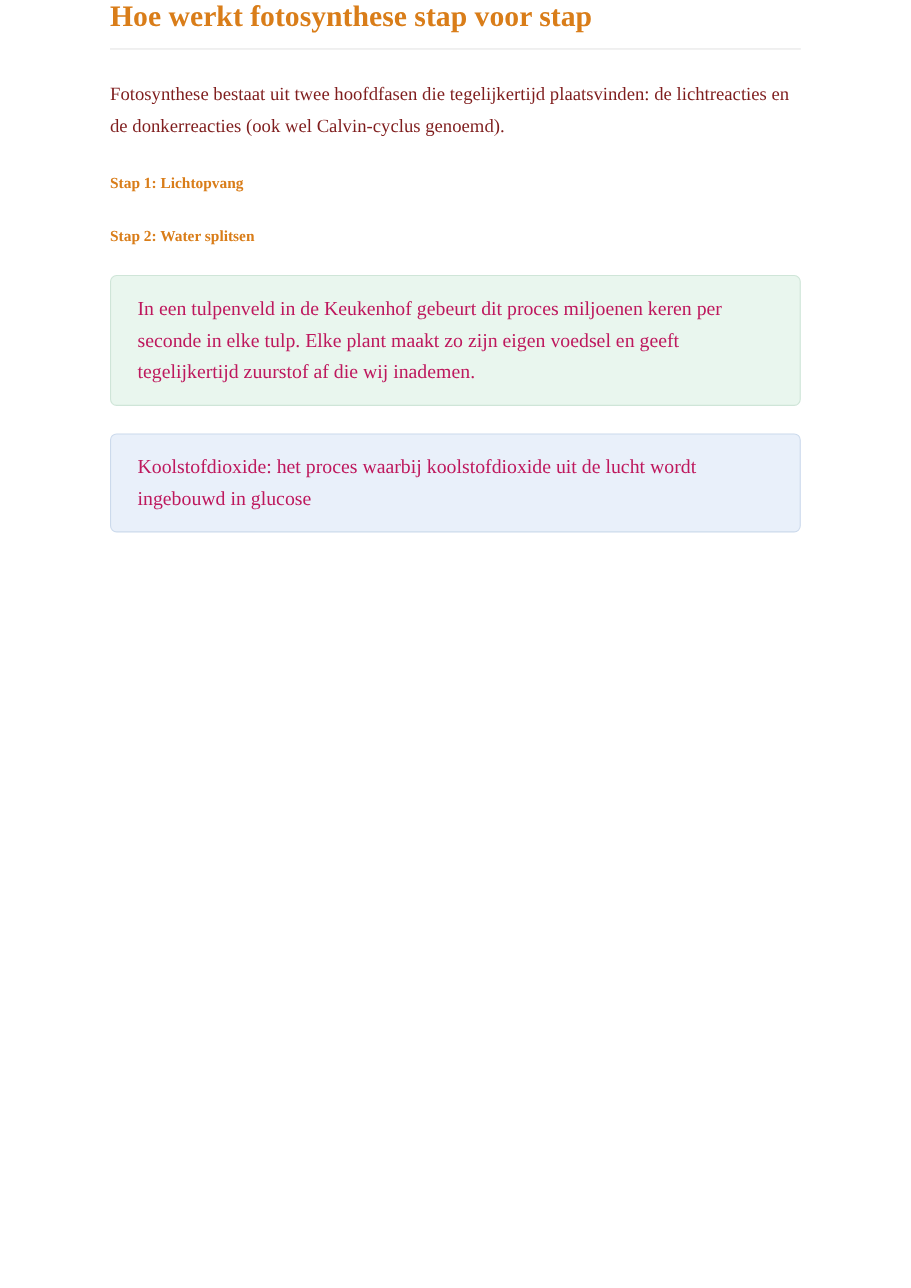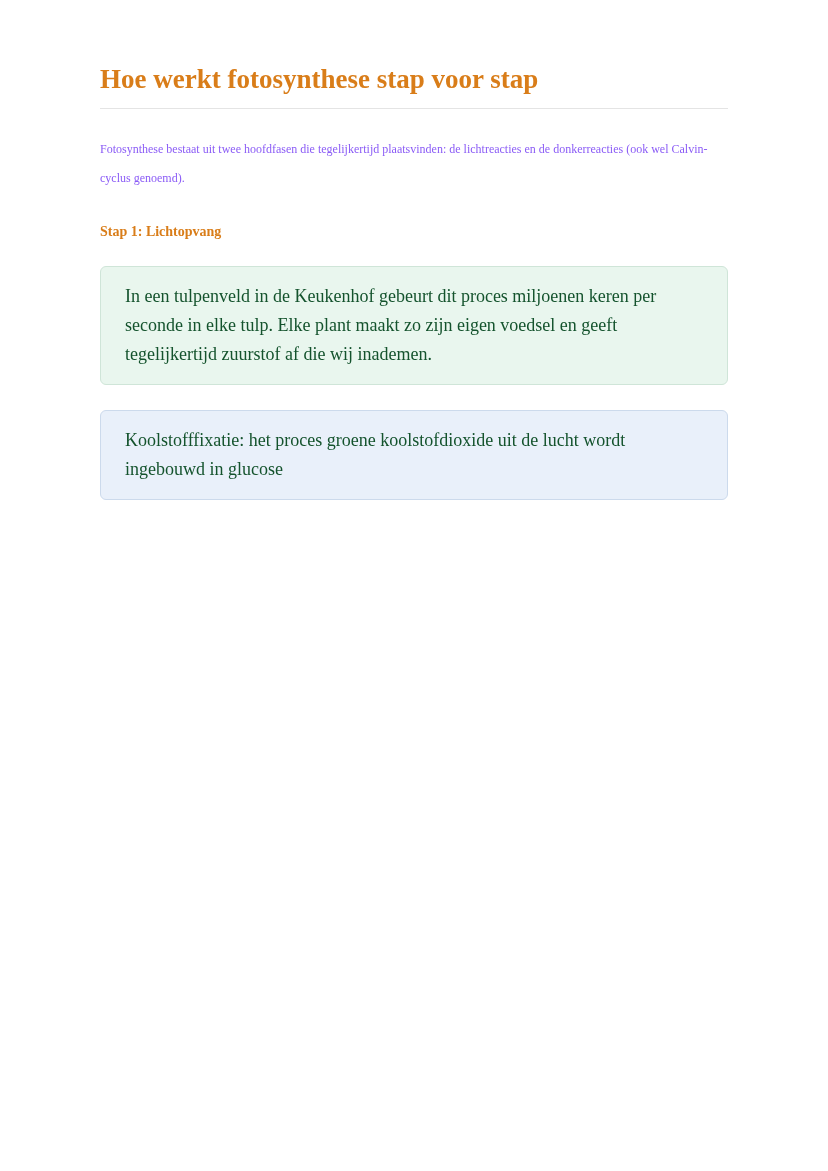--- a/index.html
+++ b/index.html
@@ -8,50 +8,49 @@
     width: 828px;
     height: 1171px;
     font-family: "Liberation Serif", "DejaVu Serif", serif;
     color: #343a40;
     position: relative;
     overflow: hidden;
   }
   .page {
     width: 628px;
     margin: 0 100px;
-    padding-top: 64px;
   }
   h1.doc-title {
     font-size: 27px;
     font-weight: 700;
     color: #d97d19;
     line-height: 1.15;
     padding-bottom: 13px;
     border-bottom: 1px solid #e4e4e4;
   }
   p.body-text {
-    font-size: 12px;
+    font-size: 17px;
     line-height: 29px;
-    color: #8b5cf6;
+    color: #7f1d1d;
     margin-top: 26px;
   }
   h3.step-heading {
     font-size: 14px;
     font-weight: 700;
     color: #d97d19;
     line-height: 1.2;
     margin-top: 31px;
   }
   .callout {
     margin-top: 25px;
     border-radius: 6px;
     padding: 15px 24px;
     font-size: 18px;
     line-height: 29px;
-    color: #14532d;
+    color: #be185d;
   }
   .callout.fact {
     background: #e9f6ee;
     border: 1px solid #cfe5d8;
   }
   .callout.definition {
     background: #e9f0fa;
     border: 1px solid #ccdaec;
   }
 </style>
@@ -60,25 +59,26 @@
 
 <div class="page">
 
   <h1 class="doc-title">Hoe werkt fotosynthese stap voor stap</h1>
 
   <p class="body-text">Fotosynthese bestaat uit twee hoofdfasen die tegelijkertijd plaatsvinden: de lichtreacties en de donkerreacties (ook wel Calvin-cyclus genoemd).</p>
 
   <h3 class="step-heading">Stap 1: Lichtopvang</h3>
 
 
+  <h3 class="step-heading">Stap 2: Water splitsen</h3>
 
 
 
 
   <div class="callout fact">
     <span>In een tulpenveld in de Keukenhof gebeurt dit proces miljoenen keren per seconde in elke tulp. Elke plant maakt zo zijn eigen voedsel en geeft tegelijkertijd zuurstof af die wij inademen.</span>
   </div>
 
   <div class="callout definition">
-    <span>Koolstofffixatie: het proces groene koolstofdioxide uit de lucht wordt ingebouwd in glucose</span>
+    <span>Koolstofdioxide: het proces waarbij koolstofdioxide uit de lucht wordt ingebouwd in glucose</span>
   </div>
 
 </div>
 
 </body></html>

